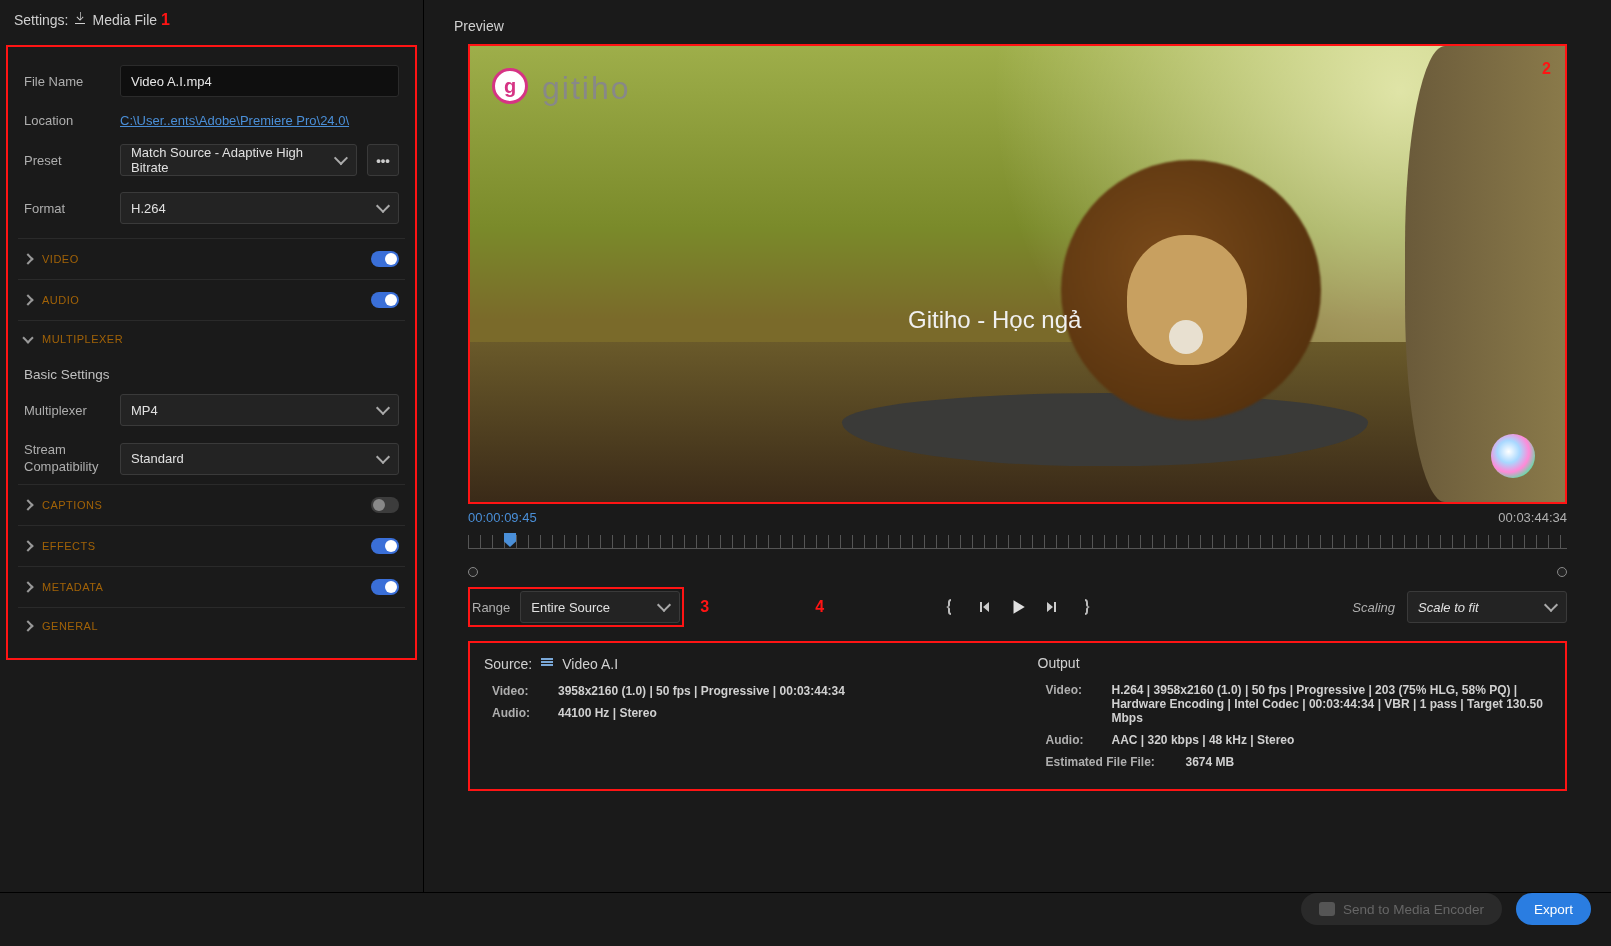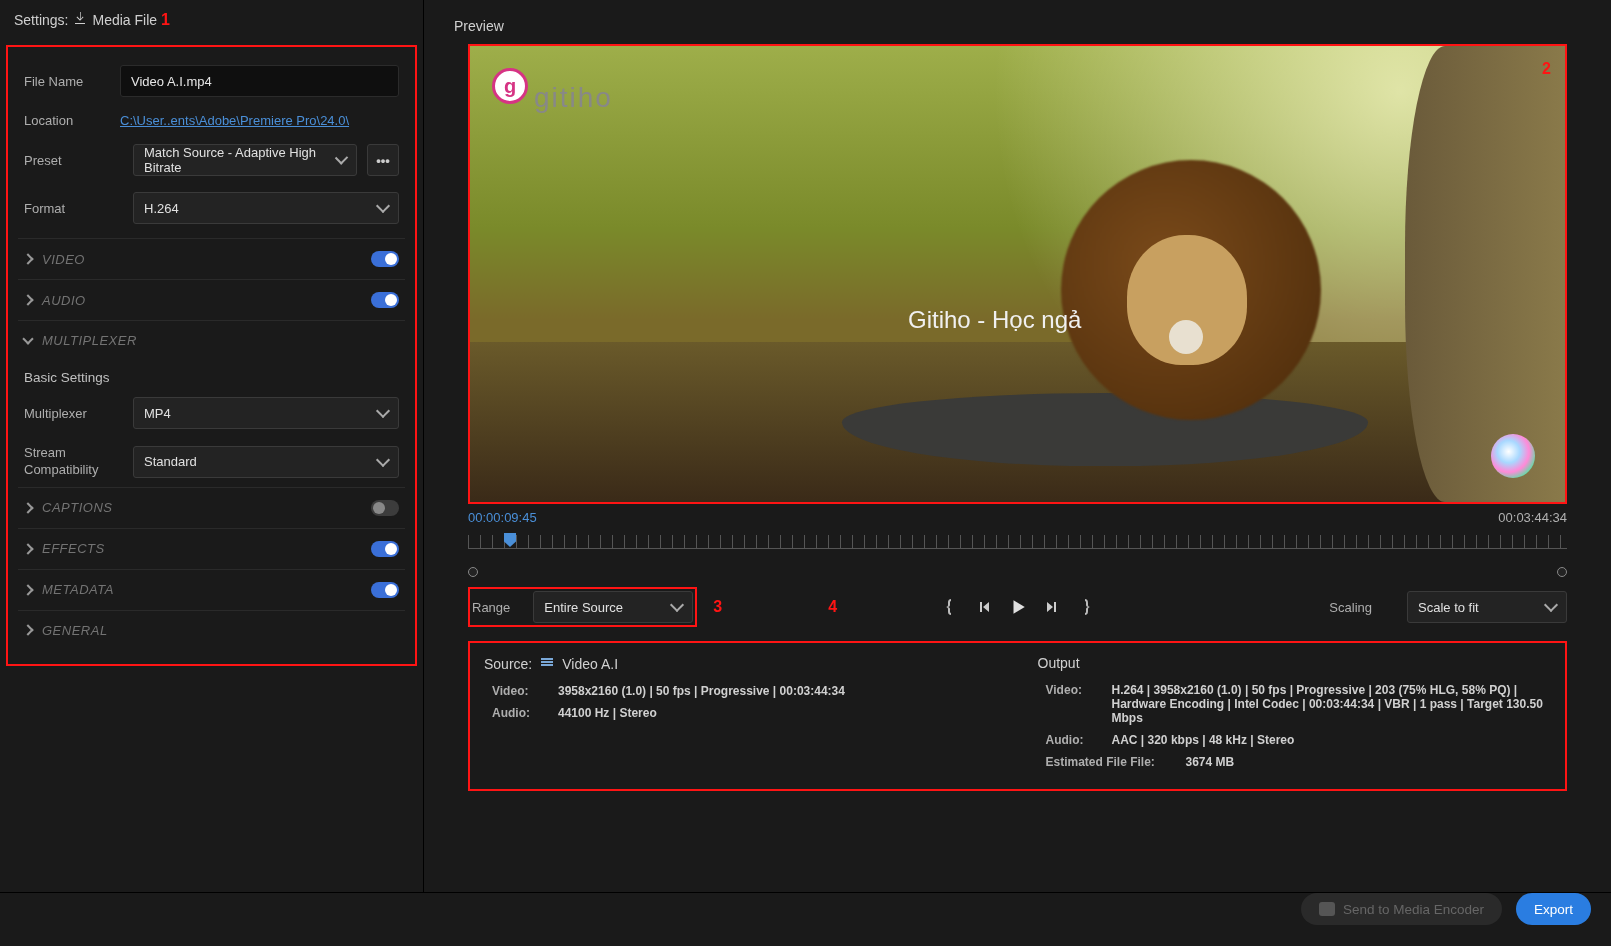--- a/index.html
+++ b/index.html
@@ -75,21 +75,20 @@
   background: #232323;
   border: 1px solid #3a3a3a;
   color: #e0e0e0;
   height: 32px;
   padding: 0 10px;
   border-radius: 3px;
   display: flex;
   align-items: center;
   justify-content: space-between;
   cursor: pointer;
-  margin-left: 13px;
 }
 .chevron {
   width: 10px; height: 10px;
   border-right: 2px solid #aaa;
   border-bottom: 2px solid #aaa;
   transform: rotate(45deg);
   margin-top: -4px;
 }
 .more-btn {
   width: 32px; height: 32px;
@@ -110,21 +109,21 @@
   cursor: pointer;
 }
 .section-left { display: flex; align-items: center; gap: 10px; }
 .sec-arrow {
   width: 8px; height: 8px;
   border-right: 2px solid #999;
   border-bottom: 2px solid #999;
   transform: rotate(-45deg);
 }
 .sec-arrow.down { transform: rotate(45deg); margin-top: -3px; }
-.sec-title { font-size: 13px; letter-spacing: .5px; color: #737373; font-style: italic; }
+.sec-title { font-size: 11px; letter-spacing: .5px; color: #a16207; }
 .toggle {
   width: 28px; height: 16px;
   background: #3a6fd8;
   border-radius: 8px;
   position: relative;
   cursor: pointer;
 }
 .toggle::after {
   content: '';
   position: absolute;
@@ -180,22 +179,22 @@
   color: #f0f0f0; font-size: 24px; font-weight: 500;
 }
 .logo-g {
   position:absolute; left: 22px; top: 22px;
   width: 36px; height: 36px; border-radius: 50%;
   background: #fff; border: 3px solid #d63384;
   display:flex; align-items:center; justify-content:center;
   color:#d63384; font-weight:bold; font-size: 20px;
 }
 .logo-text {
-  position:absolute; left: 64px; top: 24px;
-  color: #888; font-size: 28px; letter-spacing: 2px; margin-top: 12px;
+  position:absolute; left: 72px; top: 24px;
+  color: #888; font-size: 32px; letter-spacing: 2px;
 }
 .lens-flare {
   position:absolute; right: 30px; bottom: 24px;
   width: 44px; height: 44px; border-radius: 50%;
   background: radial-gradient(circle at 40% 40%, #fff, #a8d8ff 30%, #ff8ad8 55%, #6ad8a8 75%, transparent 90%);
 }
 .red-2 { position:absolute; right: 14px; top: 14px; }
 
 .time-row {
   display:flex; justify-content: space-between;
@@ -230,21 +229,21 @@
 }
 .range-bar::before { left: 0; }
 .range-bar::after { right: 0; }
 
 .controls-row {
   display: flex; align-items: center; justify-content: space-between;
   padding: 12px 34px;
 }
 .ctrl-left { display:flex; align-items:center; gap: 16px; }
 .ctrl-center { display:flex; align-items:center; gap: 14px; position:absolute; left:50%; transform:translateX(-50%); }
-.ctrl-right { display:flex; align-items:center; gap: 22px; }
+.ctrl-right { display:flex; align-items:center; gap: 12px; font-style: italic; }
 .ctrl-label { color: #aeaeae; font-size: 13px; }
 .select.sm { width: 160px; flex: none; }
 .range-box { display:flex; align-items:center; gap:10px; padding:2px; }
 .play-icon, .step-icon, .brace-icon {
   width: 20px; height: 20px; cursor: pointer;
   display:flex; align-items:center; justify-content:center;
 }
 .controls-rel { position: relative; }
 
 

